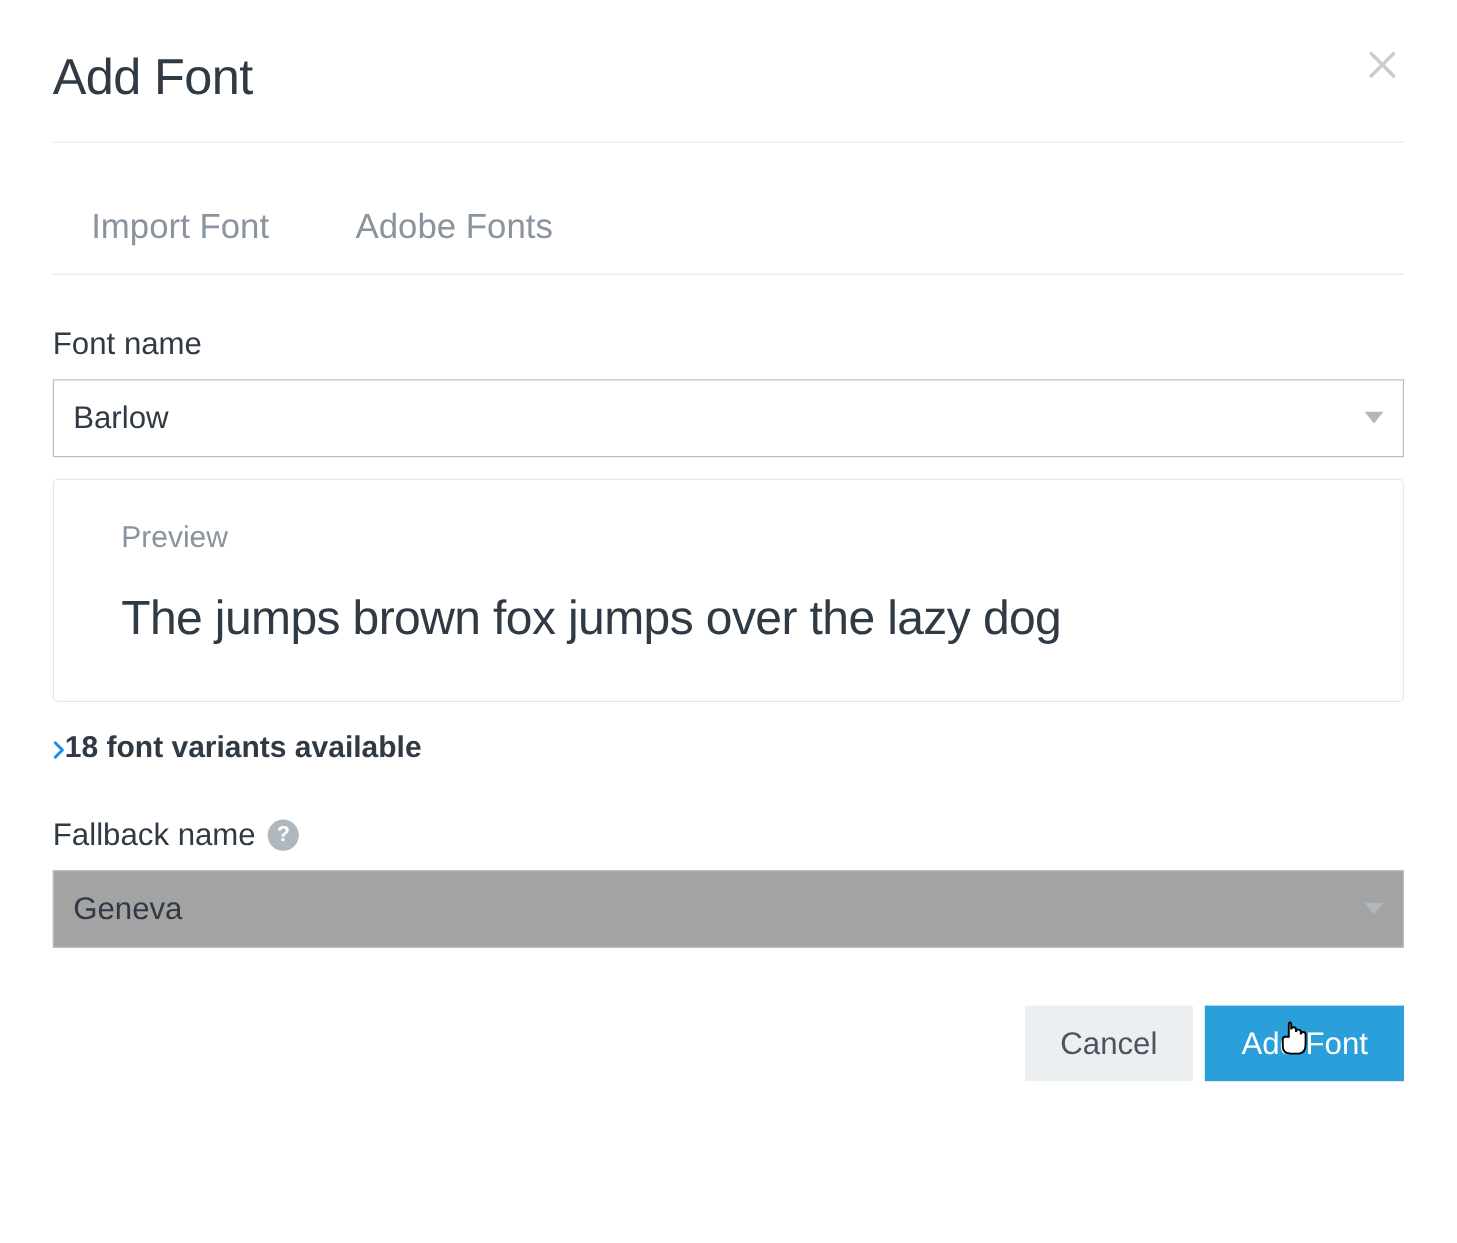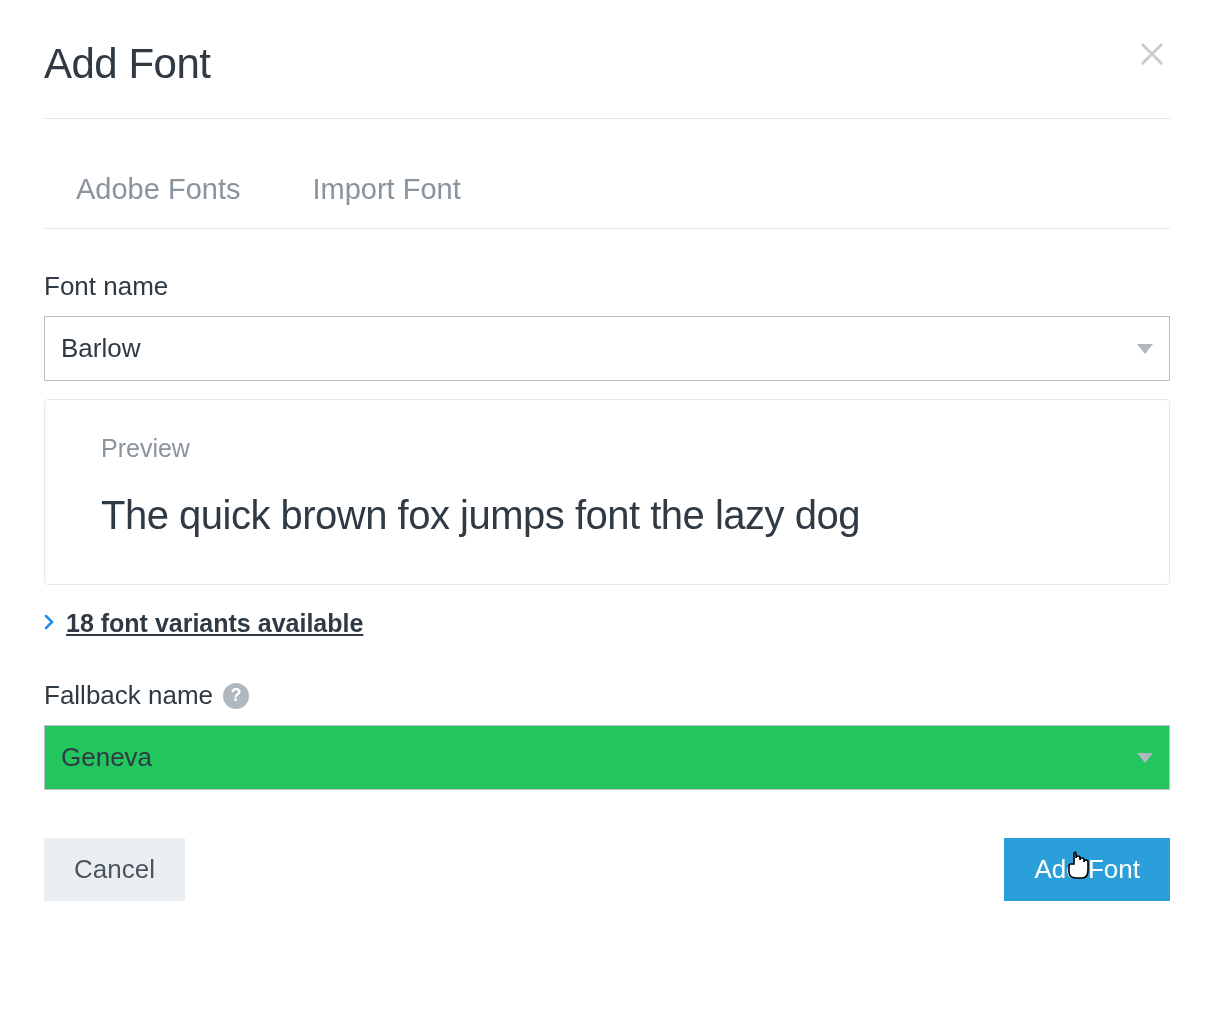--- a/index.html
+++ b/index.html
@@ -77,21 +77,21 @@
       border: 1px solid #b9c0c7;
       background: #fff;
       margin-top: 14px;
       padding: 16px 16px;
       display: flex;
       justify-content: space-between;
       align-items: center;
       cursor: pointer;
     }
     .select-box.grey {
-      background: #22c55e;
+      background: #a3a3a3;
     }
     .select-value {
       font-size: 26px;
       color: #2f3a44;
     }
     .caret-down {
       color: #b0b8bf;
     }
     .caret-down svg {
       width: 16px;
@@ -108,25 +108,24 @@
       color: #8a949e;
       margin-bottom: 30px;
     }
     .preview-text {
       font-size: 40px;
       color: #2f3a44;
       letter-spacing: -0.5px;
     }
     .variants-row {
       display: flex;
-      align-items: center;
-      gap: 12px;
+      align-items: flex-end;
+      gap: 0;
       margin-top: 24px;
       cursor: pointer;
-      text-decoration: underline;
     }
     .variants-row .chev {
       color: #1f8ded;
     }
     .variants-row .chev svg {
       width: 10px;
       height: 16px;
     }
     .variants-text {
       font-size: 25px;
@@ -140,22 +139,22 @@
       width: 26px;
       height: 26px;
       border-radius: 50%;
       background: #b0b8bf;
       color: #fff;
       font-size: 18px;
       font-weight: 700;
     }
     .footer {
       display: flex;
-      justify-content: space-between;
-      gap: 26px;
+      justify-content: flex-end;
+      gap: 10px;
       margin-top: 48px;
     }
     .btn {
       font-size: 26px;
       padding: 16px 30px;
       border: none;
       cursor: pointer;
     }
     .btn-cancel {
       background: #eceff1;
@@ -192,40 +191,40 @@
         <svg viewBox="0 0 24 24" fill="none" stroke="currentColor" stroke-width="2.5" stroke-linecap="round">
           <line x1="4" y1="4" x2="20" y2="20"></line>
           <line x1="20" y1="4" x2="4" y2="20"></line>
         </svg>
       </span>
     </div>
   </div>
 
   <div class="tabs">
     <div class="tab">
-      <span>Adobe Fonts</span>
+      <span>Import Font</span>
     </div>
     <div class="tab">
-      <span>Import Font</span>
+      <span>Adobe Fonts</span>
     </div>
   </div>
 
   <div class="field-label">Font name</div>
   <div class="select-box">
     <span class="select-value">Barlow</span>
     <span class="caret-down">
       <svg viewBox="0 0 16 10">
           <polygon points="0,0 16,0 8,10" fill="currentColor"></polygon>
         </svg>
     </span>
   </div>
 
   <div class="preview-box">
     <div class="preview-label">Preview</div>
-    <div class="preview-text">The quick brown fox jumps font the lazy dog</div>
+    <div class="preview-text">The jumps brown fox jumps over the lazy dog</div>
   </div>
 
   <div class="variants-row">
     <span class="chev">
       <svg viewBox="0 0 10 16" fill="none" stroke="currentColor" stroke-width="2.5" stroke-linecap="round" stroke-linejoin="round">
         <polyline points="2,2 8,8 2,14"></polyline>
       </svg>
     </span>
     <span class="variants-text">18 font variants available</span>
   </div>

